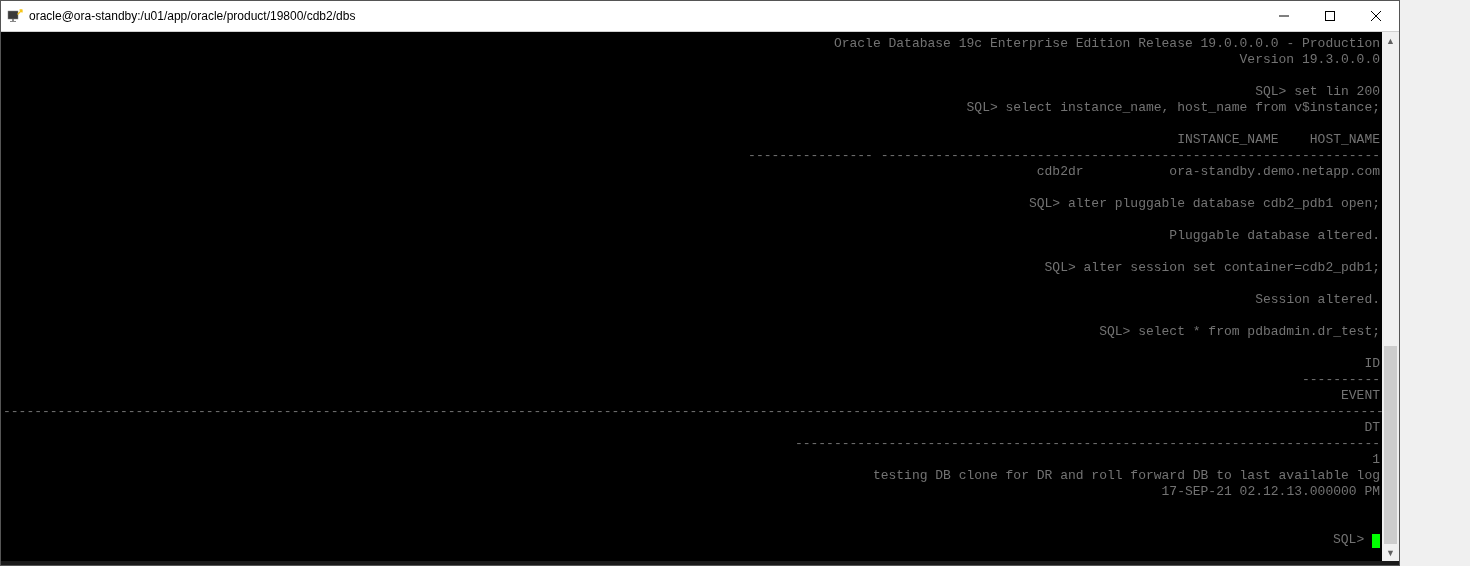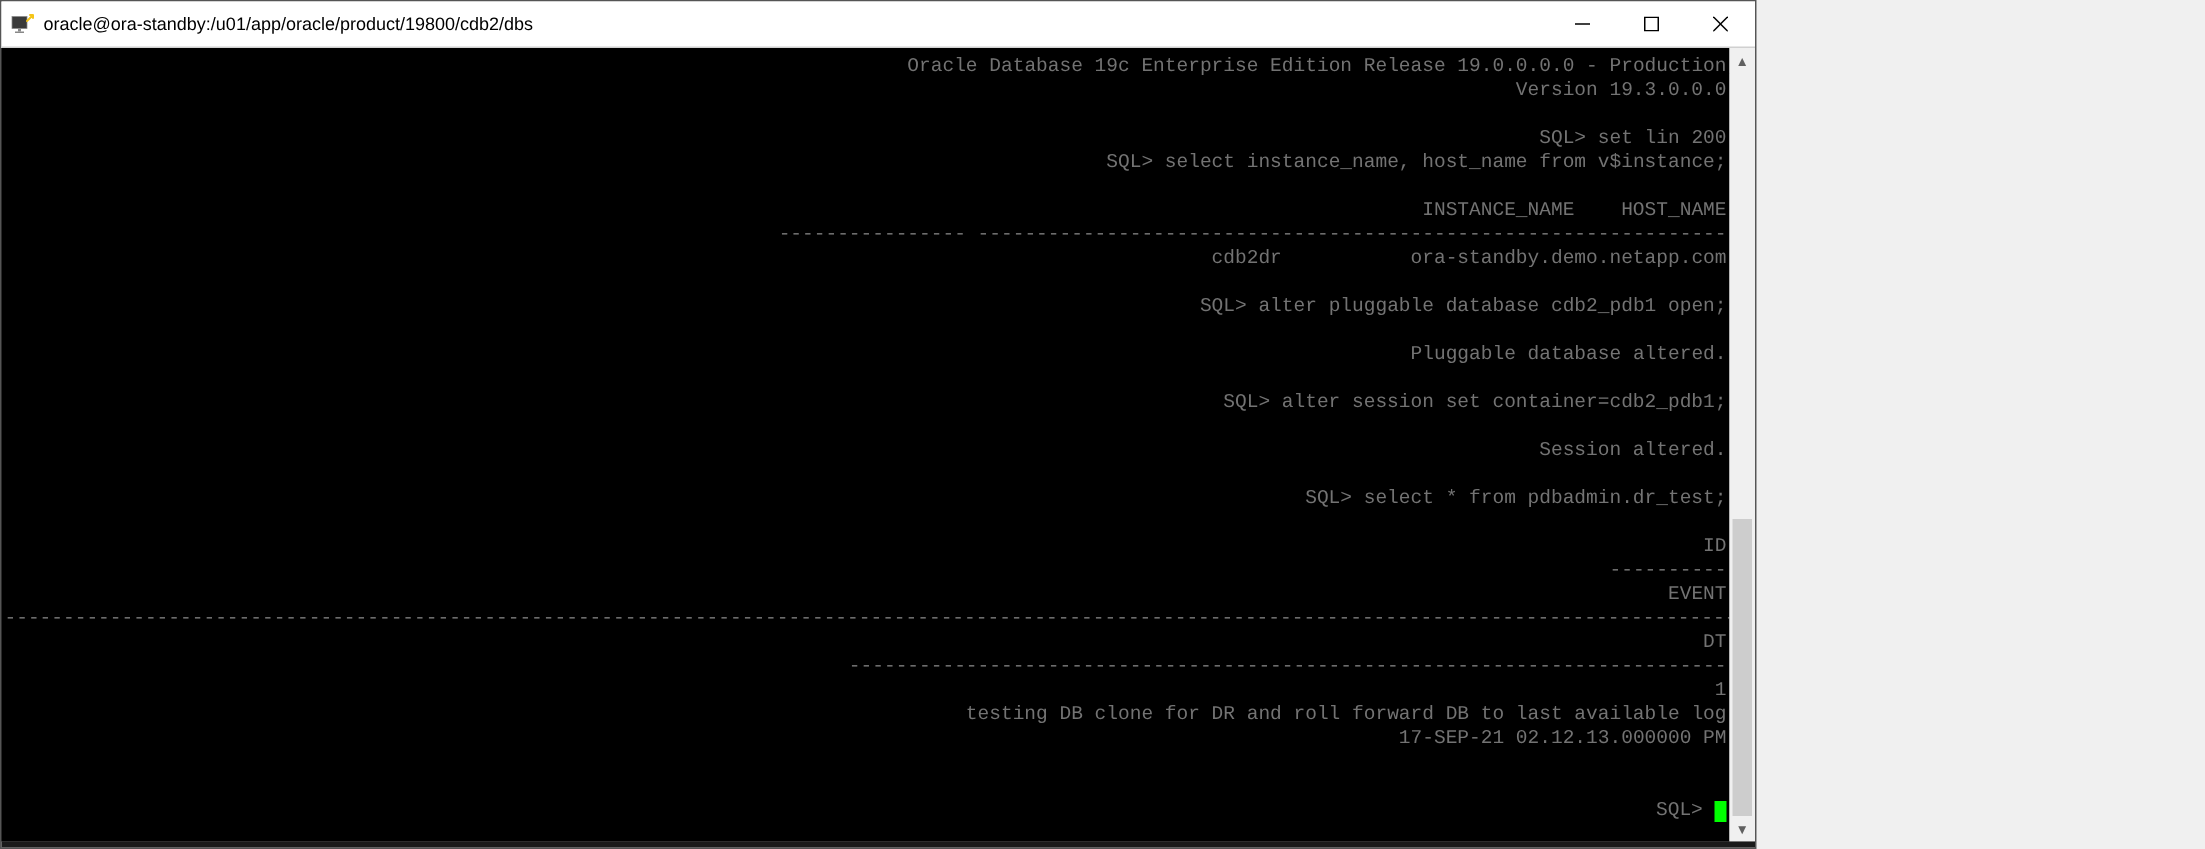--- a/index.html
+++ b/index.html
@@ -5,21 +5,21 @@
   html, body {
     margin: 0;
     padding: 0;
     width: 1470px;
     height: 566px;
     overflow: hidden;
     font-family: "Segoe UI", Tahoma, sans-serif;
     background: #f0f0f0;
   }
   .window {
-    width: 1171px;
+    width: 1400px;
     height: 566px;
     background: #ffffff;
     display: flex;
     flex-direction: column;
     box-sizing: border-box;
     border: 1px solid #555;
   }
   .titlebar {
     height: 30px;
     background: #ffffff;

